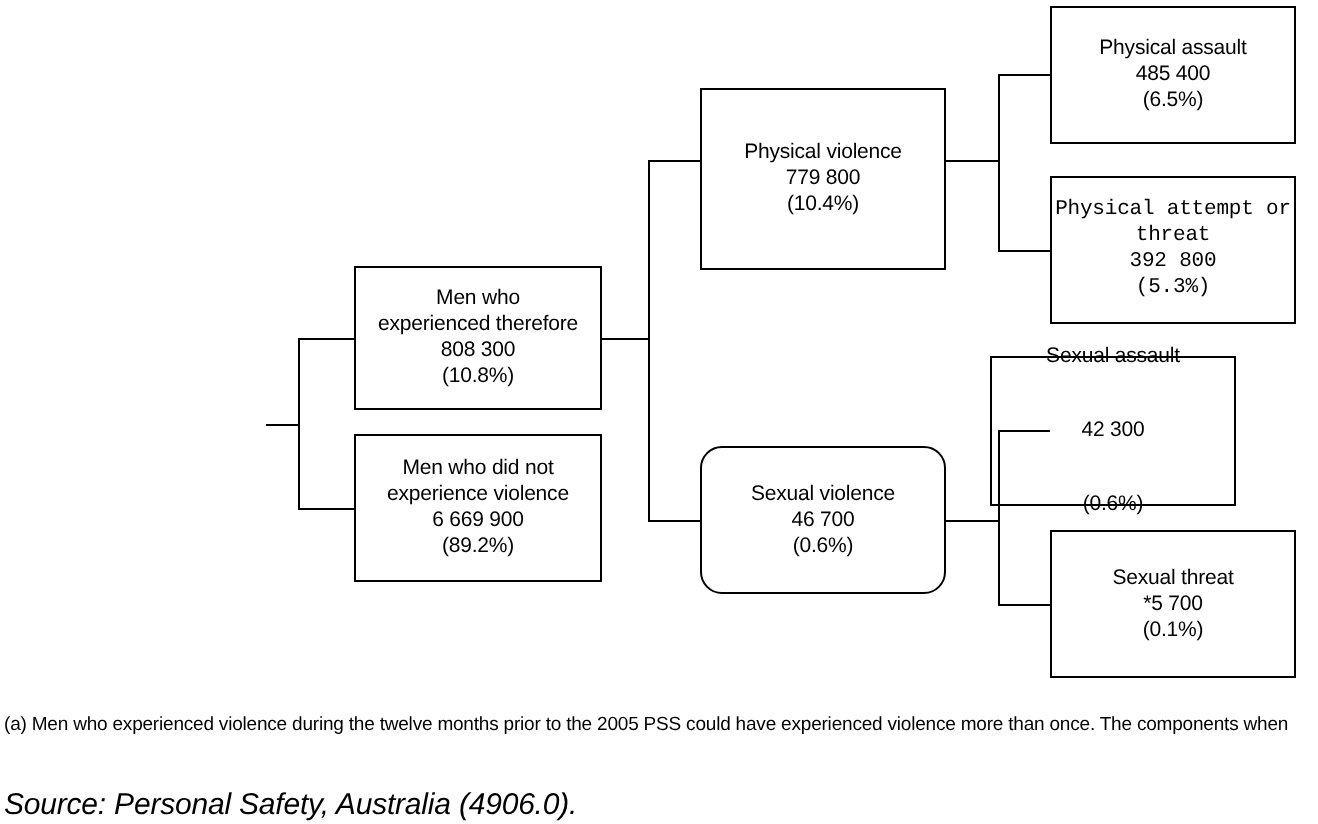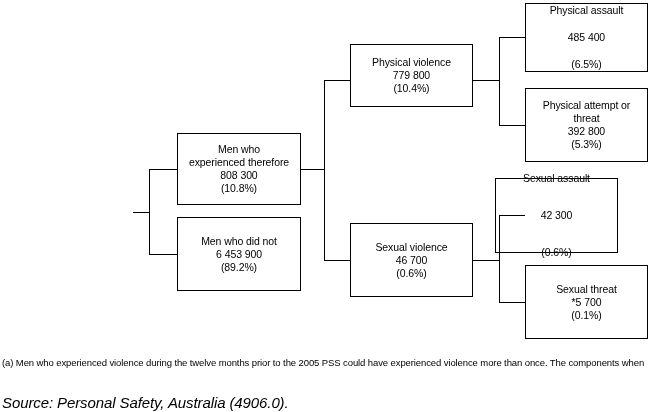--- a/index.html
+++ b/index.html
@@ -68,43 +68,44 @@
 
   <div class="box" style="left:177px; top:133px; width:124px; height:72px;">
     <span>Men who</span>
     <span>experienced therefore</span>
     <span>808 300</span>
     <span>(10.8%)</span>
   </div>
 
   <div class="box" style="left:177px; top:217px; width:124px; height:74px;">
     <span>Men who did not</span>
-    <span>6 453 900</span>
+    <span>experience violence</span>
+    <span>6 669 900</span>
     <span>(89.2%)</span>
   </div>
 
-  <div class="box" style="left:350px; top:44px; width:123px; height:63px;">
+  <div class="box" style="left:350px; top:44px; width:123px; height:91px;">
     <span>Physical violence</span>
     <span>779 800</span>
     <span>(10.4%)</span>
   </div>
 
-  <div class="box" style="left:350px; top:223px; width:123px; height:74px;">
+  <div class="box" style="left:350px; top:223px; width:123px; height:74px;border-radius:11px;">
     <span>Sexual violence</span>
     <span>46 700</span>
     <span>(0.6%)</span>
   </div>
 
-  <div class="box" style="left:525px; top:3px; width:123px; height:69px;gap:14px;">
+  <div class="box" style="left:525px; top:3px; width:123px; height:69px;">
     <span>Physical assault</span>
     <span>485 400</span>
     <span>(6.5%)</span>
   </div>
 
-  <div class="box" style="left:525px; top:88px; width:123px; height:74px;">
+  <div class="box" style="left:525px; top:88px; width:123px; height:74px;font-family:Liberation Mono, monospace;">
     <span>Physical attempt or</span>
     <span>threat</span>
     <span>392 800</span>
     <span>(5.3%)</span>
   </div>
 
   <div class="box" style="left:495px; top:178px; width:123px; height:75px;gap:24px;">
     <span>Sexual assault</span>
     <span>42 300</span>
     <span>(0.6%)</span>

